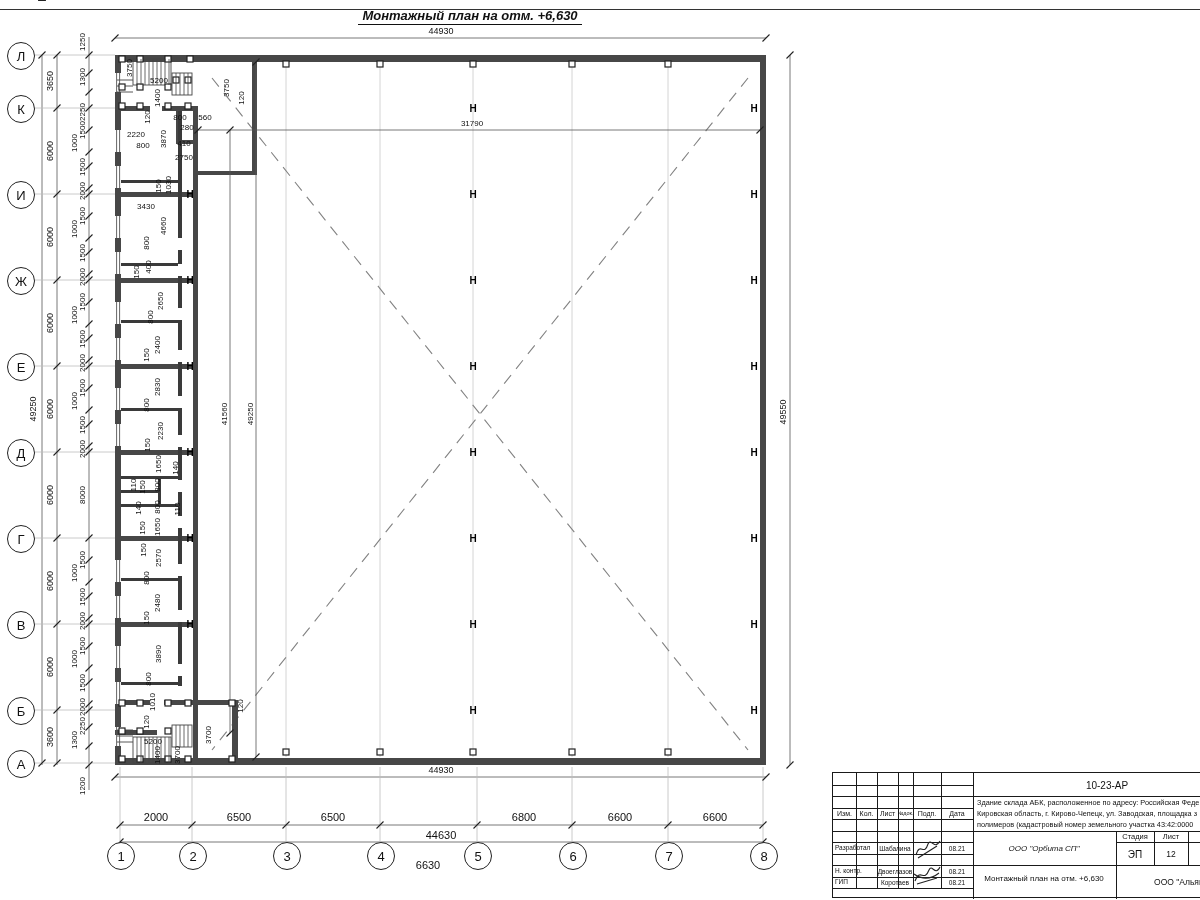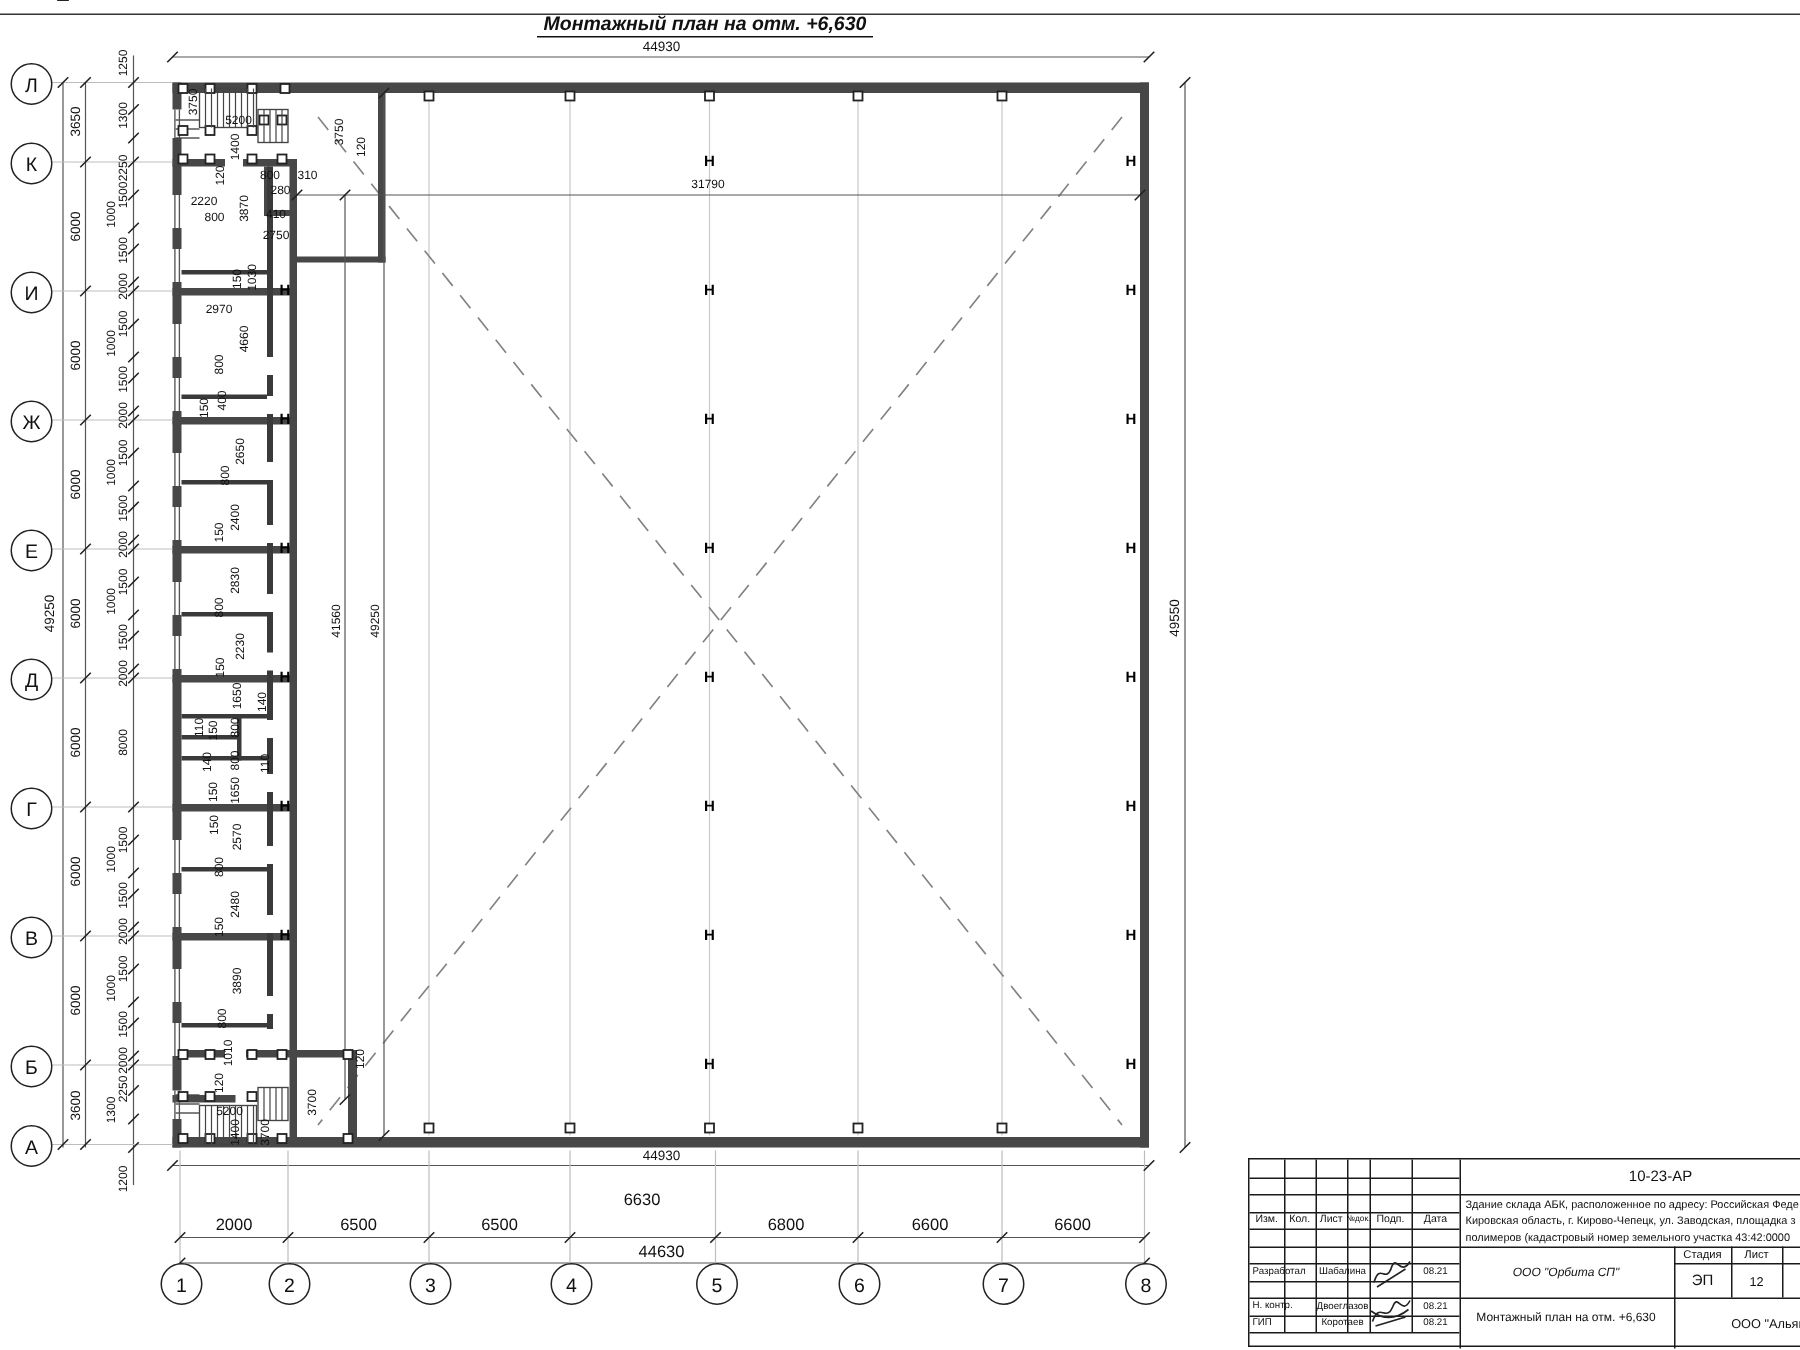--- a/index.html
+++ b/index.html
@@ -364,21 +364,21 @@
       <div class="colH" style="left: 754px; top: 108px;">Н</div>
       <div class="colH" style="left: 754px; top: 194px;">Н</div>
       <div class="colH" style="left: 754px; top: 280px;">Н</div>
       <div class="colH" style="left: 754px; top: 366px;">Н</div>
       <div class="colH" style="left: 754px; top: 452px;">Н</div>
       <div class="colH" style="left: 754px; top: 538px;">Н</div>
       <div class="colH" style="left: 754px; top: 624px;">Н</div>
       <div class="colH" style="left: 754px; top: 710px;">Н</div>
       <div class="dim med" style="left: 441px; top: 31px;">44930</div>
       <div class="dim" style="left: 472px; top: 123px;">31790</div>
-      <div class="dim" style="left: 205px; top: 117px;">310</div>
+      <div class="dim" style="left: 205px; top: 117px;">560</div>
       <div class="dim" style="left: 180px; top: 117px;">800</div>
       <div class="dim" style="left: 187px; top: 127px;">280</div>
       <div class="dim" style="left: 184px; top: 143px;">410</div>
       <div class="dim" style="left: 184px; top: 157px;">2750</div>
       <div class="dim" style="left: 136px; top: 134px;">2220</div>
       <div class="dim" style="left: 143px; top: 145px;">800</div>
       <div class="dim r" style="left: 163px; top: 139px;">3870</div>
       <div class="dim r" style="left: 147px; top: 117px;">120</div>
       <div class="dim r" style="left: 157px; top: 98px;">1400</div>
       <div class="dim" style="left: 159px; top: 80px;">5200</div>
@@ -424,21 +424,21 @@
       <div class="dim r med" style="left: 50px; top: 495px;">6000</div>
       <div class="dim r med" style="left: 50px; top: 581px;">6000</div>
       <div class="dim r med" style="left: 50px; top: 667px;">6000</div>
       <div class="dim r med" style="left: 50px; top: 737px;">3600</div>
       <div class="dim r med" style="left: 33px; top: 409px;">49250</div>
       <div class="dim r med" style="left: 783px; top: 412px;">49550</div>
       <div class="dim r" style="left: 224px; top: 414px;">41560</div>
       <div class="dim r" style="left: 250px; top: 414px;">49250</div>
       <div class="dim r" style="left: 158px; top: 186px;">150</div>
       <div class="dim r" style="left: 168px; top: 185px;">1030</div>
-      <div class="dim" style="left: 146px; top: 206px;">2970</div>
+      <div class="dim" style="left: 146px; top: 206px;">3430</div>
       <div class="dim r" style="left: 163px; top: 226px;">4660</div>
       <div class="dim r" style="left: 146px; top: 243px;">800</div>
       <div class="dim r" style="left: 148px; top: 267px;">400</div>
       <div class="dim r" style="left: 136px; top: 272px;">150</div>
       <div class="dim r" style="left: 160px; top: 301px;">2650</div>
       <div class="dim r" style="left: 150px; top: 317px;">800</div>
       <div class="dim r" style="left: 157px; top: 345px;">2400</div>
       <div class="dim r" style="left: 146px; top: 355px;">150</div>
       <div class="dim r" style="left: 157px; top: 387px;">2830</div>
       <div class="dim r" style="left: 146px; top: 405px;">800</div>
@@ -465,21 +465,21 @@
       <div class="dim r" style="left: 146px; top: 722px;">120</div>
       <div class="dim" style="left: 153px; top: 741px;">5200</div>
       <div class="dim r" style="left: 157px; top: 755px;">1400</div>
       <div class="dim r" style="left: 177px; top: 755px;">3700</div>
       <div class="dim r" style="left: 208px; top: 735px;">3700</div>
       <div class="dim r" style="left: 240px; top: 706px;">120</div>
       <div class="dim med" style="left: 441px; top: 770px;">44930</div>
       <div class="dim big" style="left: 156px; top: 817px;">2000</div>
       <div class="dim big" style="left: 239px; top: 817px;">6500</div>
       <div class="dim big" style="left: 333px; top: 817px;">6500</div>
-      <div class="dim big" style="left: 428px; top: 800px;">6630</div>
+      <div class="dim big" style="left: 428px; top: 865px;">6630</div>
       <div class="dim big" style="left: 524px; top: 817px;">6800</div>
       <div class="dim big" style="left: 620px; top: 817px;">6600</div>
       <div class="dim big" style="left: 715px; top: 817px;">6600</div>
       <div class="dim big" style="left: 441px; top: 835px;">44630</div>
     </div>
 
   <div class="tb">
     <div class="vl" style="left:23px;top:0;height:115px"></div>
     <div class="vl" style="left:44px;top:0;height:115px"></div>
     <div class="vl" style="left:65px;top:0;height:115px"></div>

